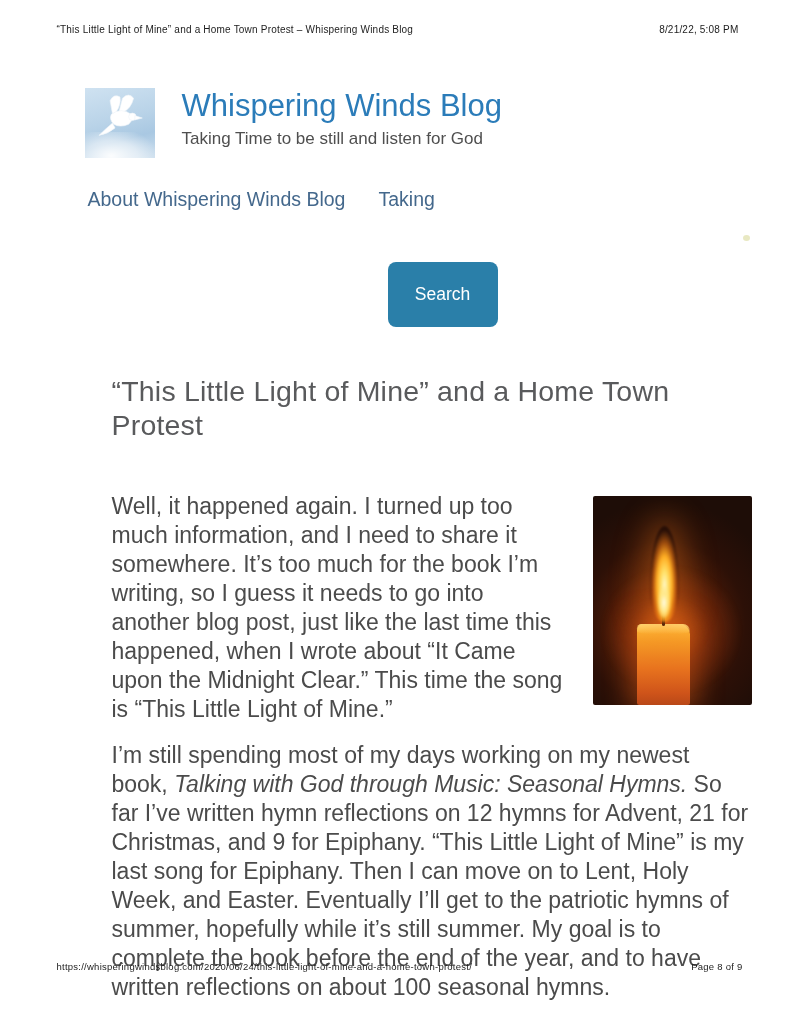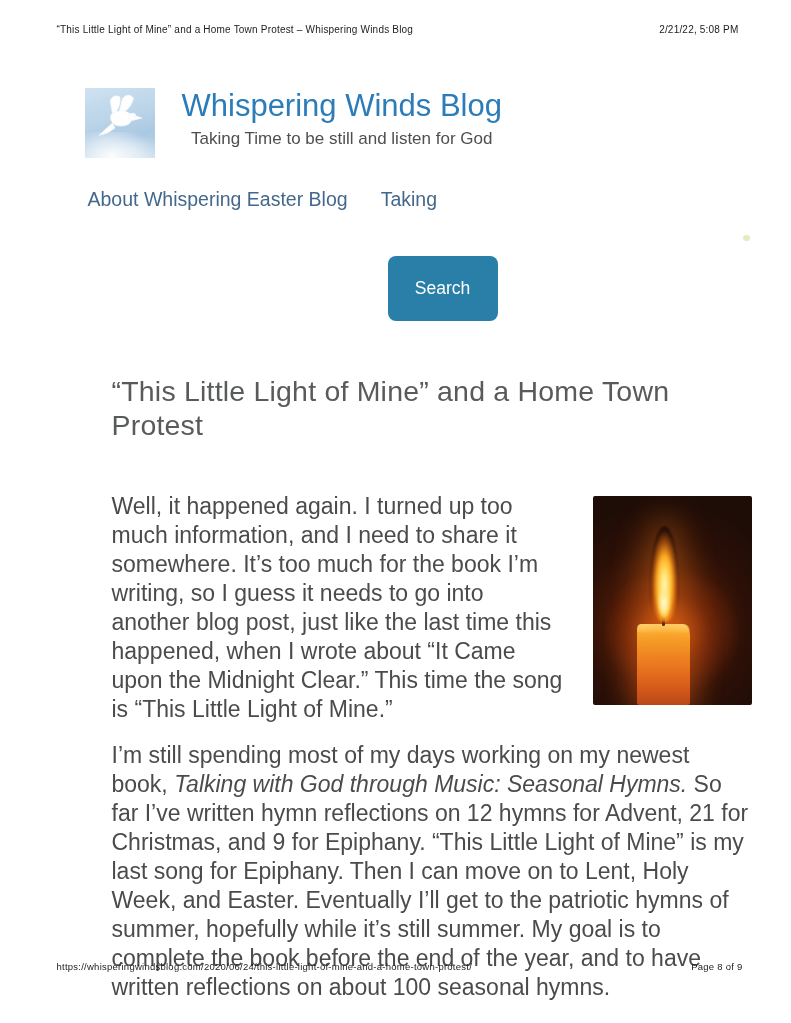--- a/index.html
+++ b/index.html
@@ -28,29 +28,29 @@
     width:70px; height:70px; position:relative; overflow:hidden;
     background:linear-gradient(165deg,#cfe2f1 0%,#b9d3e8 45%,#a9c8e2 70%,#cddfee 100%);
   }
   .logo .cloud {
     position:absolute; left:-8px; bottom:-14px; width:86px; height:40px;
     background:radial-gradient(55% 70% at 40% 60%, rgba(255,255,255,.95) 0%, rgba(255,255,255,.55) 55%, rgba(255,255,255,0) 100%);
   }
   .logo svg { position:absolute; left:4px; top:4px; }
   .site-title-block { padding-top:0px; }
   .site-title { font-size:31px; font-weight:normal; color:#2b7cb9; line-height:36px; }
-  .site-tagline { font-size:17px; color:#4f4f4f; margin-top:5px;text-align:center; }
+  .site-tagline { font-size:17px; color:#4f4f4f; margin-top:5px; }
 
   
   .site-nav { position:absolute; top:188px; left:61px; display:flex; gap:33px; }
   .nav-link { font-size:19.5px; color:#44688c; text-decoration:none; cursor:pointer; }
 
   
   .search-btn {
-    position:absolute; left:361px; top:256px; width:110px; height:65px;
+    position:absolute; left:361px; top:262px; width:110px; height:65px;
     background:#2a7fa9; border:none; border-radius:8px;
     color:#ffffff; font-size:17.5px; font-family:"Liberation Sans", sans-serif;
     display:flex; align-items:center; justify-content:center; cursor:pointer;
   }
   .scan-dot {
     position:absolute; left:716px; top:235px; width:7px; height:6px;
     border-radius:50%; background:#d9d99a; opacity:.6;
   }
 
   
@@ -102,21 +102,21 @@
     background:#3a1506; border-radius:2px;
   }
 </style>
 </head>
 <body>
 
 <div class="page">
 
   <div class="print-header">
     <span>“This Little Light of Mine” and a Home Town Protest – Whispering Winds Blog</span>
-    <span>2/21/22, 5:08 PM</span>
+    <span>8/21/22, 5:08 PM</span>
   </div>
 
   <div class="site-header">
     <div class="logo">
       <div class="cloud"></div>
       <svg width="62" height="62" viewBox="0 0 100 100">
         <g fill="#ffffff" stroke="#eef4f8" stroke-width="1">
           <path d="M34 14 Q40 2 50 8 Q52 20 44 32 L38 36 Z"></path>
           <path d="M54 10 Q64 0 72 10 Q68 26 56 32 L48 34 Z"></path>
           <path d="M36 36 Q52 24 68 36 Q74 42 64 52 Q50 58 40 52 Q32 44 36 36 Z"></path>
@@ -126,21 +126,21 @@
         </g>
       </svg>
     </div>
     <div class="site-title-block">
       <div class="site-title">Whispering Winds Blog</div>
       <div class="site-tagline">Taking Time to be still and listen for God</div>
     </div>
   </div>
 
   <nav class="site-nav">
-    <a class="nav-link">About Whispering Easter Blog</a>
+    <a class="nav-link">About Whispering Winds Blog</a>
     <a class="nav-link">Taking</a>
   </nav>
 
   <button class="search-btn">Search</button>
 
   <div class="scan-dot"></div>
 
   <article class="article">
     <h1 class="article-title">“This Little Light of Mine” and a Home Town Protest</h1>
 

